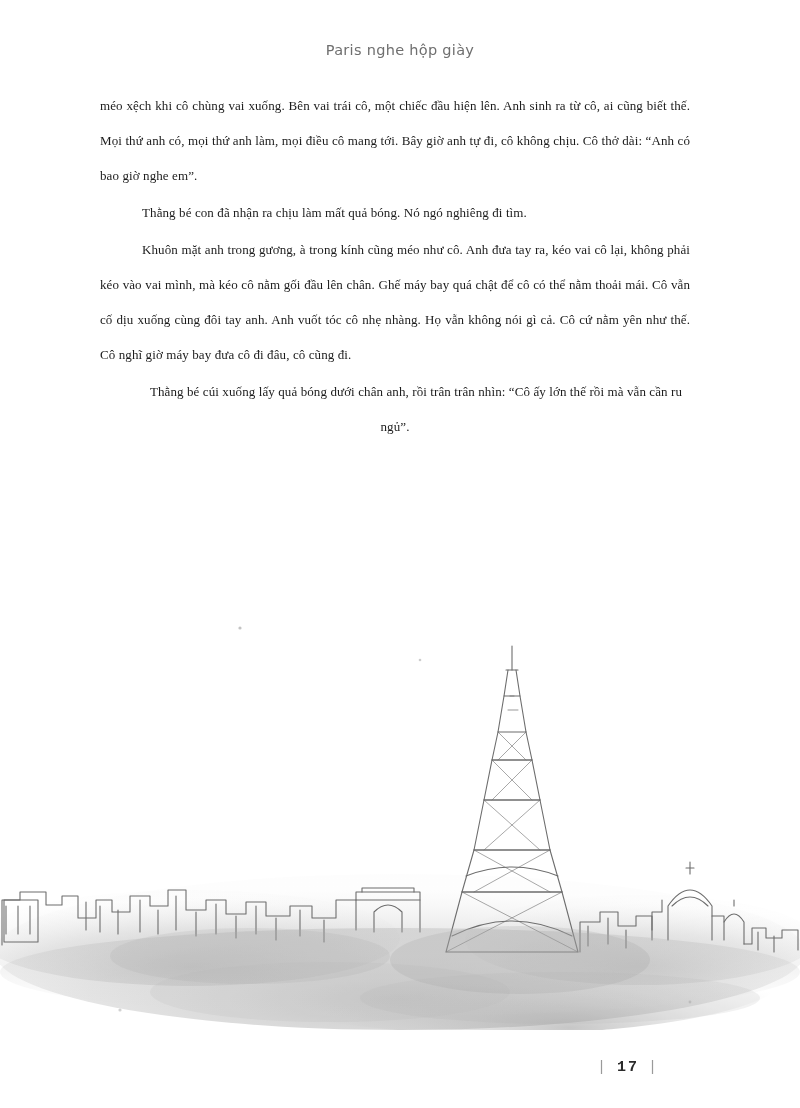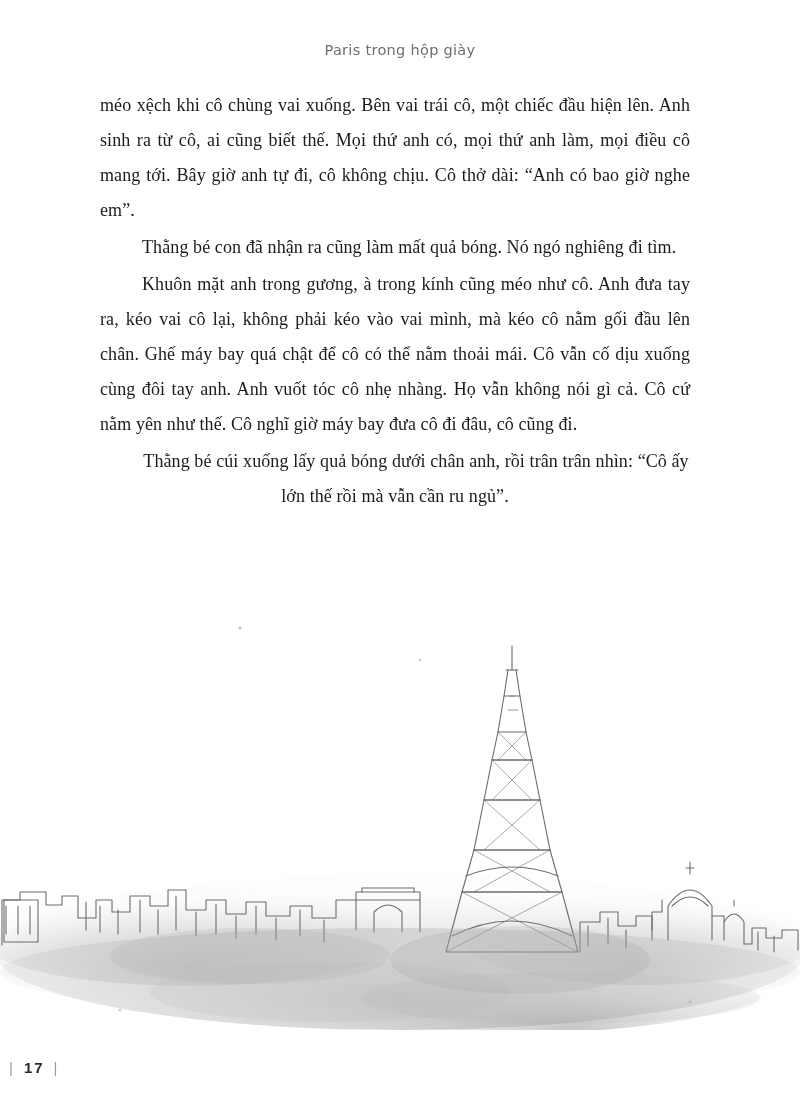--- a/index.html
+++ b/index.html
@@ -33,21 +33,21 @@
     letter-spacing: 0.3px;
     font-weight: 400;
   }
   .body-text {
     position: absolute;
     top: 88px;
     left: 100px;
     width: 600px;
   }
   .para {
-    font-size: 18px;
+    font-size: 13px;
     line-height: 35px;
     text-align: justify;
     text-justify: inter-word;
     margin: 0 10px 2px 0;
     color: #1b1b1b;
     letter-spacing: 0.1px;
   }
   .para.indent {
     text-indent: 42px;
   }
@@ -59,43 +59,43 @@
     left: 0;
     top: 600px;
     width: 800px;
     height: 430px;
   }
   .page-number {
     position: absolute;
     bottom: 32px;
     left: 0;
     width: 668px;
-    text-align: left;
-    font-family: Liberation Sans, sans-serif;
+    text-align: right;
+    font-family: Liberation Mono, monospace;
     font-size: 15px;
     color: #2a2a2a;
     letter-spacing: 2px;
     font-weight: 700;
   }
   .page-number .rule {
     color: #9a9a9a;
     font-weight: 400;
     padding: 0 9px;
   }
 </style>
 </head>
 <body>
 
 <div class="page">
 
-  <div class="running-head">Paris trong hộp giày</div>
+  <div class="running-head">Paris nghe hộp giày</div>
 
   <div class="body-text">
     <p class="para">méo xệch khi cô chùng vai xuống. Bên vai trái cô, một chiếc đầu hiện lên. Anh sinh ra từ cô, ai cũng biết thế. Mọi thứ anh có, mọi thứ anh làm, mọi điều cô mang tới. Bây giờ anh tự đi, cô không chịu. Cô thở dài: “Anh có bao giờ nghe em”.</p>
-    <p class="para indent">Thằng bé con đã nhận ra cũng làm mất quả bóng. Nó ngó nghiêng đi tìm.</p>
+    <p class="para indent">Thằng bé con đã nhận ra chịu làm mất quả bóng. Nó ngó nghiêng đi tìm.</p>
     <p class="para indent">Khuôn mặt anh trong gương, à trong kính cũng méo như cô. Anh đưa tay ra, kéo vai cô lại, không phải kéo vào vai mình, mà kéo cô nằm gối đầu lên chân. Ghế máy bay quá chật để cô có thể nằm thoải mái. Cô vẫn cố dịu xuống cùng đôi tay anh. Anh vuốt tóc cô nhẹ nhàng. Họ vẫn không nói gì cả. Cô cứ nằm yên như thế. Cô nghĩ giờ máy bay đưa cô đi đâu, cô cũng đi.</p>
     <p class="para indent last-left">Thằng bé cúi xuống lấy quả bóng dưới chân anh, rồi trân trân nhìn: “Cô ấy lớn thế rồi mà vẫn cần ru ngủ”.</p>
   </div>
 
   <div class="illustration">
     <svg viewBox="0 0 800 430" width="800" height="430" preserveAspectRatio="none">
       <defs>
         <radialGradient id="wash" cx="50%" cy="80%" r="70%">
           <stop offset="0%" stop-color="#9a9a9a" stop-opacity="0.55"></stop>
           <stop offset="55%" stop-color="#b4b4b4" stop-opacity="0.35"></stop>

